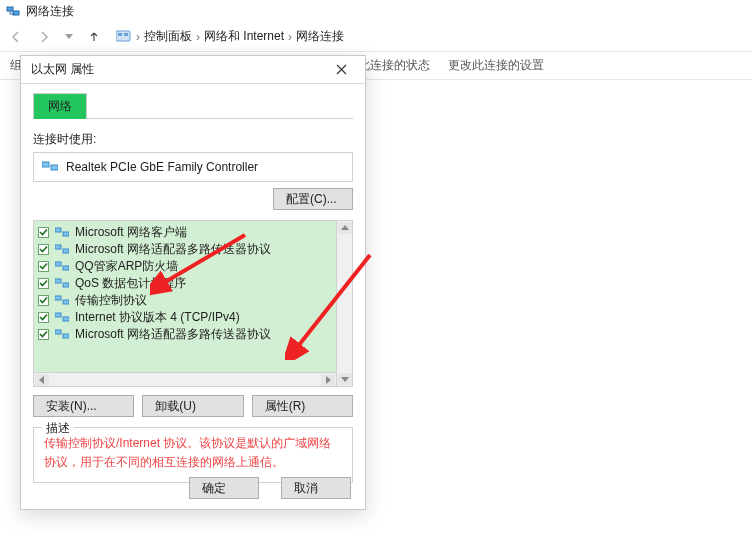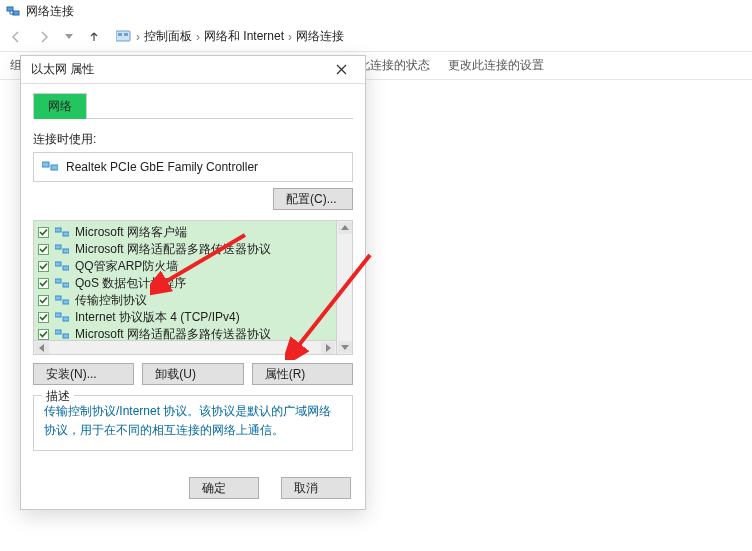--- a/index.html
+++ b/index.html
@@ -38,39 +38,39 @@
 
 
 .label { margin-bottom: 4px; }
 .adapter-box { height: 30px; border: 1px solid #d0d0d0; display: flex; align-items: center; padding: 0 8px; gap: 8px; margin-bottom: 6px; }
 .net-icon { width: 16px; height: 14px; display: inline-flex; }
 .row-right { display: flex; justify-content: flex-end; margin-bottom: 10px; }
 .std-btn { min-width: 80px; height: 22px; border: 1px solid #adadad; background: #e1e1e1; display: inline-flex; align-items: center; justify-content: flex-start; padding: 0 12px; }
 .std-btn.disabled { color: #a0a0a0; }
 
 
-.listbox { height: 135px; border: 1px solid #d0d0d0; display: flex; }
+.listbox { height: 167px; border: 1px solid #d0d0d0; display: flex; }
 .list-inner { flex: 1; background: #d3efd3; padding: 3px 4px 3px 4px; overflow: hidden; position: relative; }
 .list-item { display: flex; align-items: center; gap: 6px; height: 16px; margin-bottom: 1px; white-space: nowrap; }
 .chk { width: 11px; height: 11px; border: 1px solid #6aa36a; background: #fff; display: inline-flex; align-items: center; justify-content: center; flex-shrink: 0; }
 .chk svg { display: block; }
 .proto-icon { width: 14px; height: 13px; display: inline-flex; align-items:center; flex-shrink:0; }
 .list-scroll-h { height: 14px; border-top: 1px solid #d0d0d0; background: #f0f0f0; display:flex; align-items:center; justify-content: space-between; padding: 0 1px; }
 .scroll-btn { width: 14px; height: 12px; display:inline-flex; align-items:center; justify-content:center; background:#e6e6e6; }
 .list-scroll-v { width: 16px; border-left: 1px solid #d0d0d0; background: #f0f0f0; display:flex; flex-direction:column; align-items:center; justify-content:space-between; padding: 1px 0; }
 .list-wrap { display:flex; flex-direction:column; flex:1; }
 
 
 .btn-row3 { display: flex; gap: 8px; margin-top: 8px; }
 .btn-row3 .std-btn { flex:1; }
 
 
 .groupbox { border: 1px solid #d0d0d0; margin-top: 10px; padding: 6px 10px 10px 10px; position: relative; }
 .groupbox .legend { position: absolute; top: -8px; left: 8px; background: #fff; padding: 0 4px; font-size: 12px; }
-.desc-text { line-height: 1.6; color: #0369a1; }
+.desc-text { line-height: 1.6; color: #ef4444; }
 
 
 .dlg-bottom { position: absolute; bottom: 10px; right: 14px; display: flex; gap: 22px; }
 .dlg-bottom .std-btn { min-width: 70px; }
 
 
 .arrow { position: absolute; pointer-events: none; z-index: 20; }
 </style>
 </head>
 <body>

